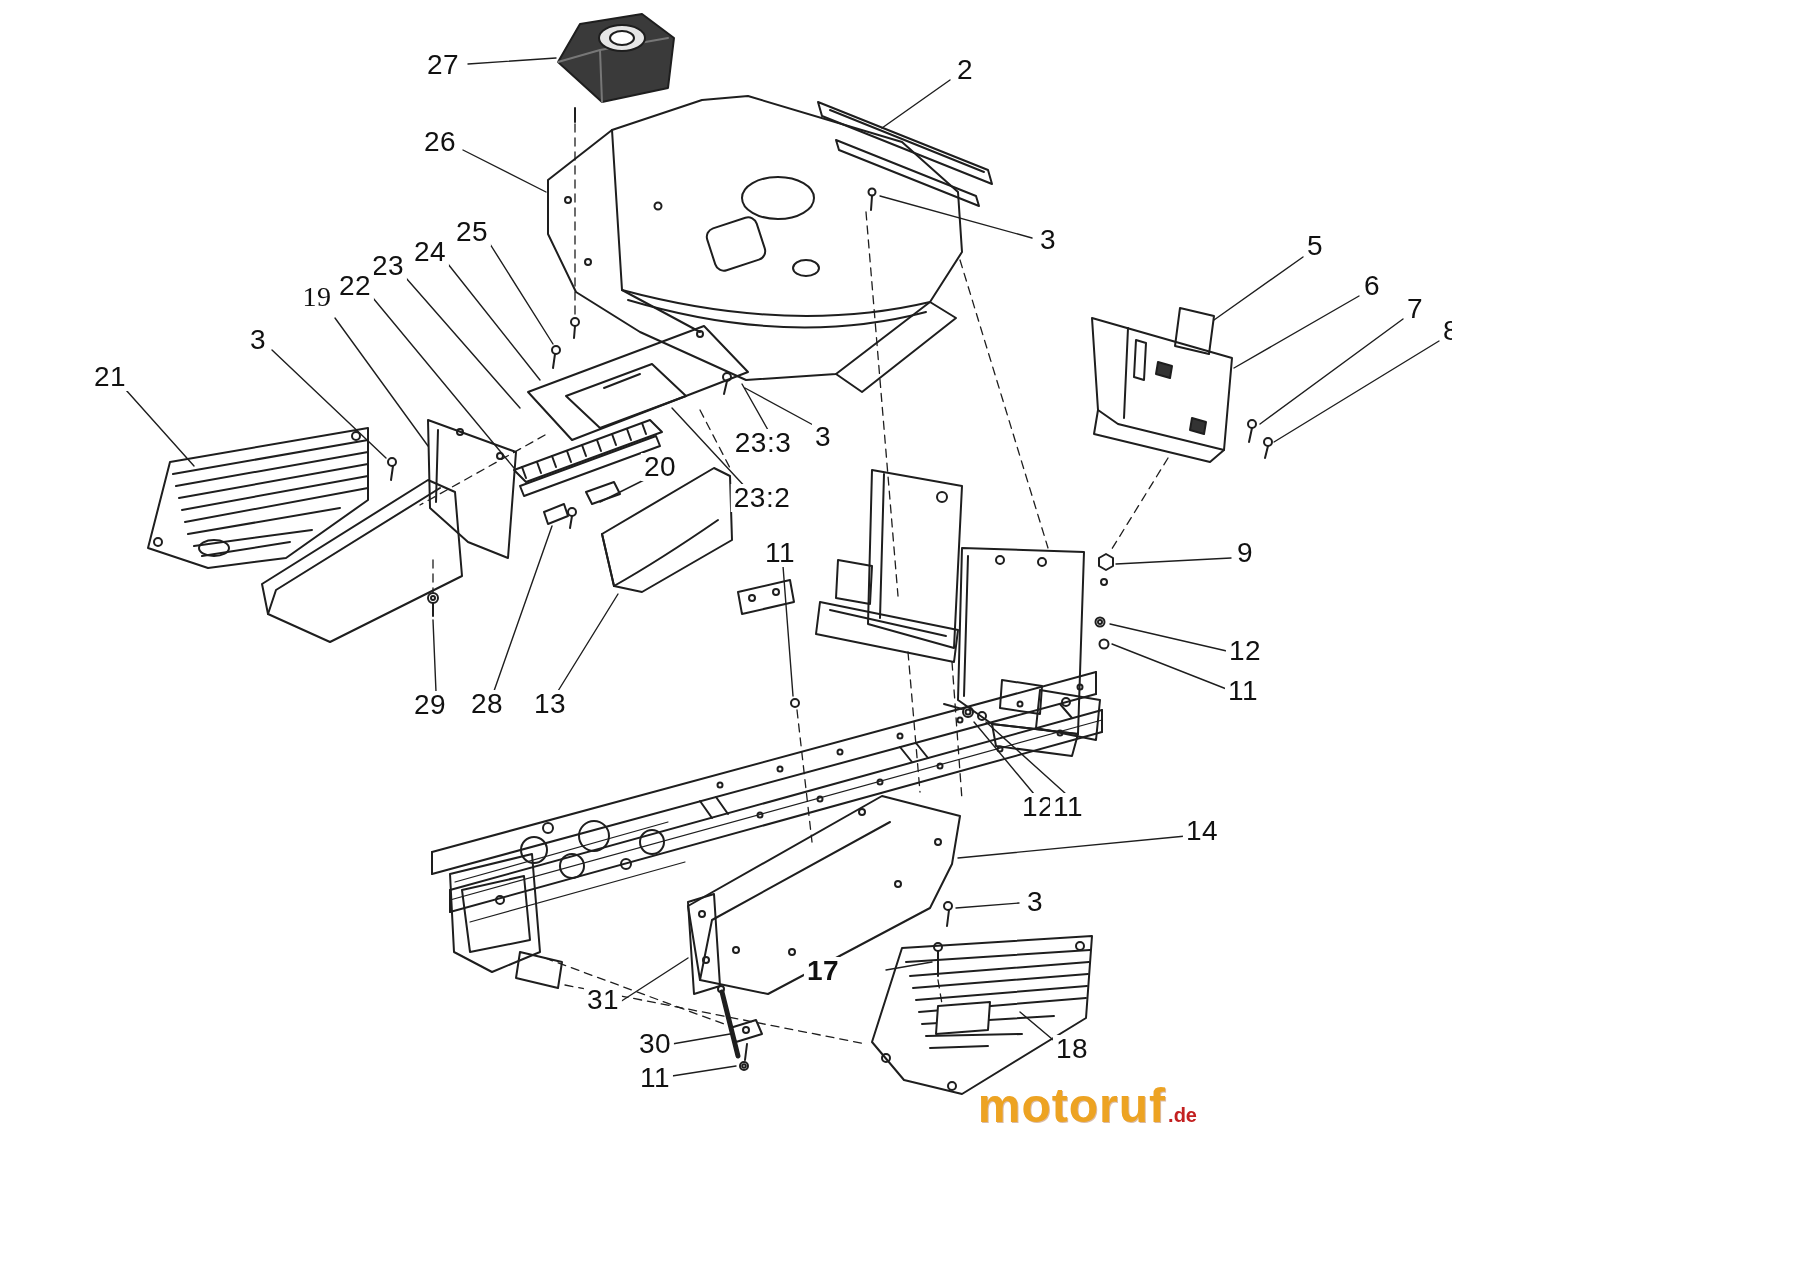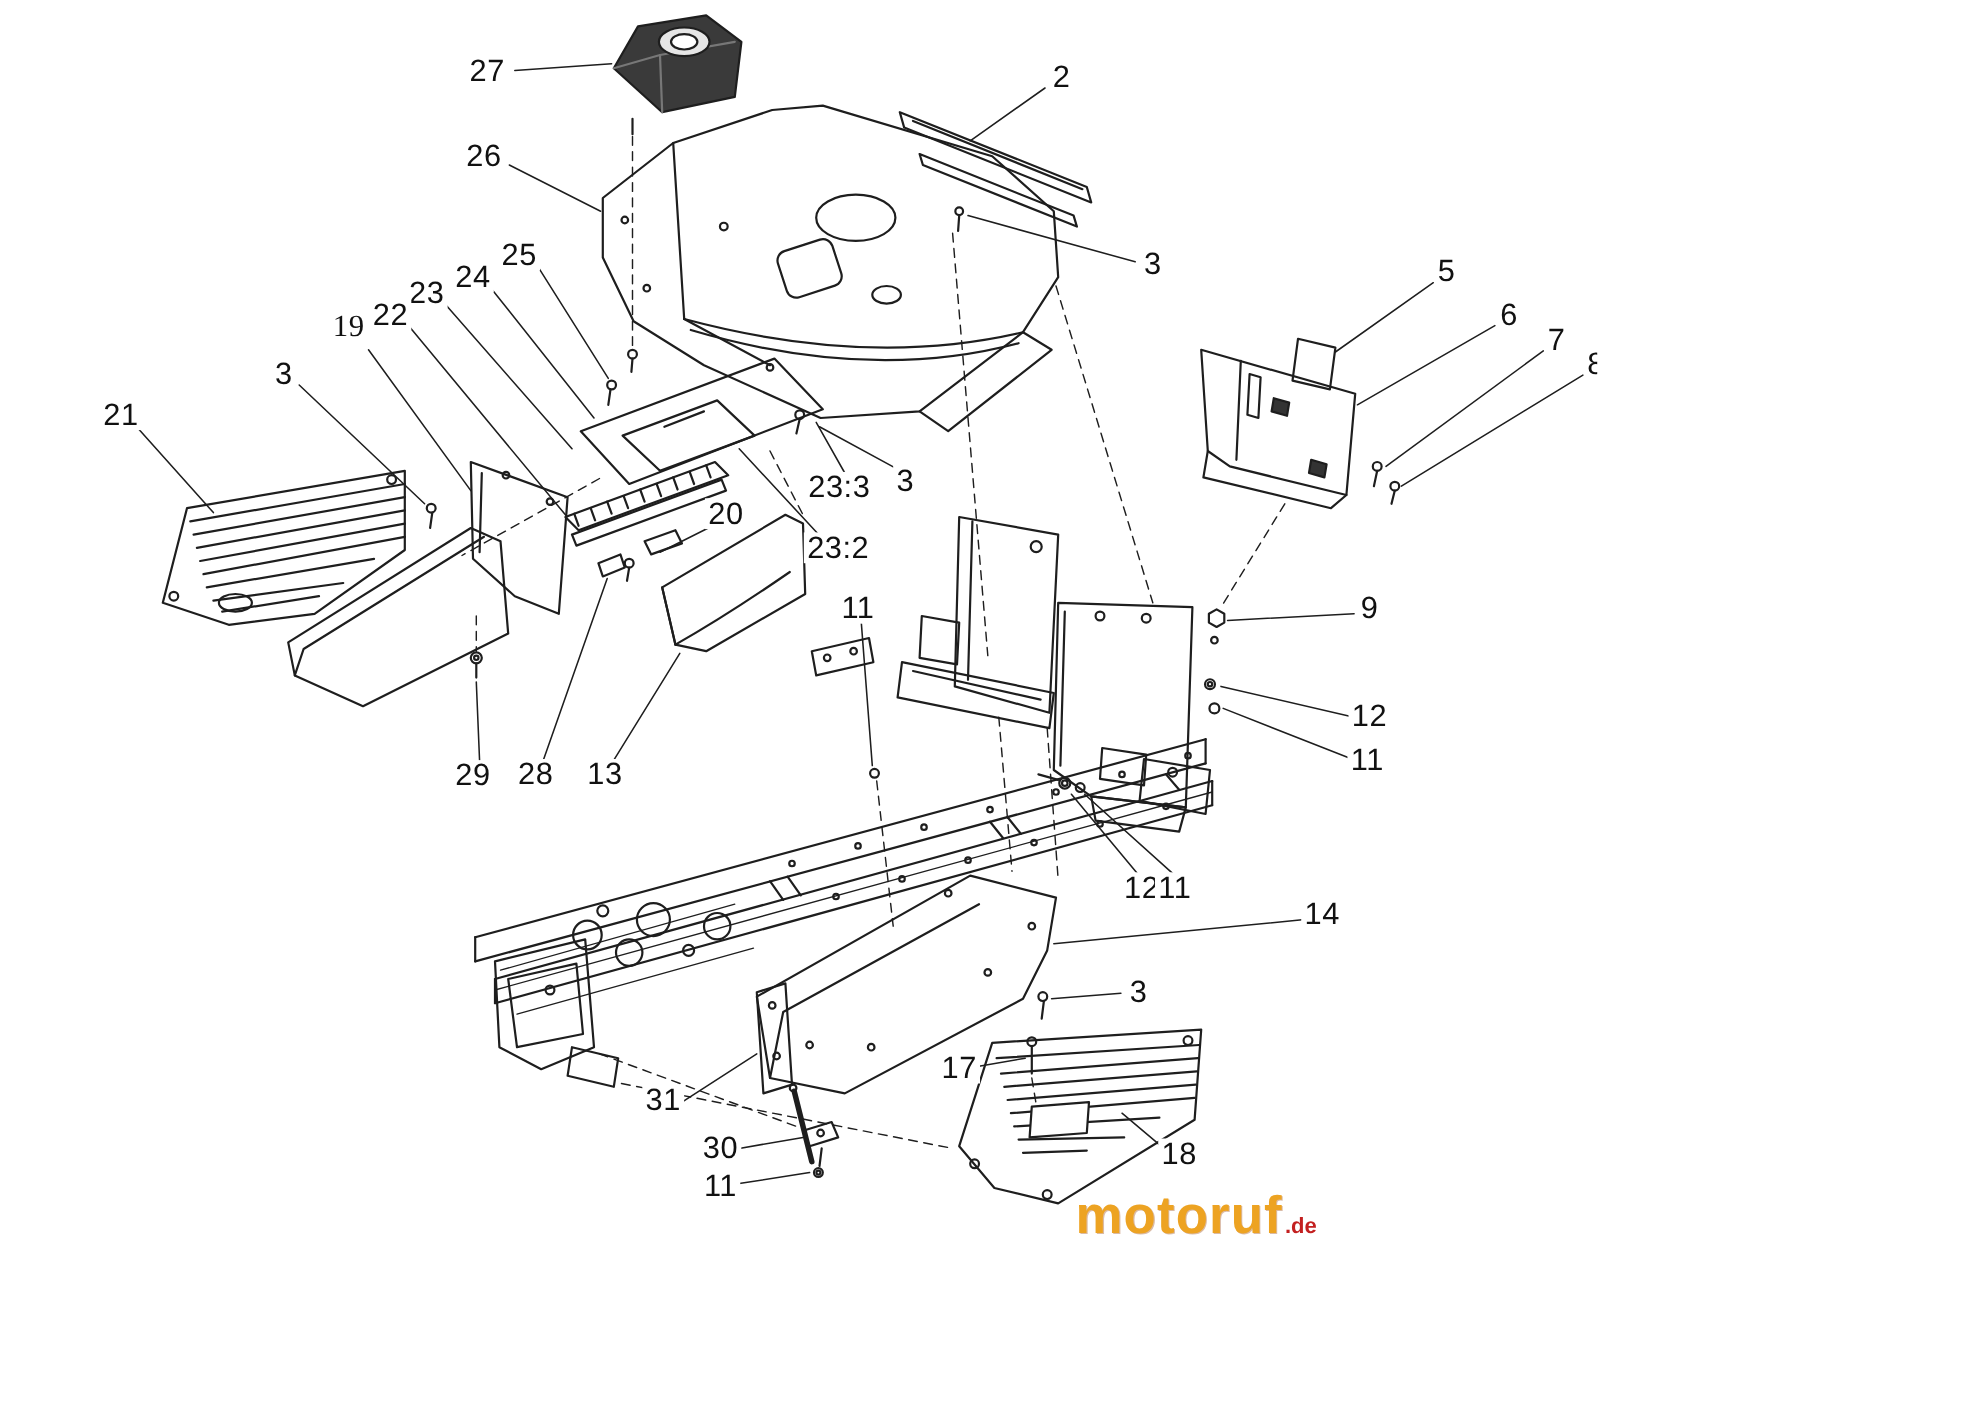--- a/index.html
+++ b/index.html
@@ -345,21 +345,21 @@
       <span class="part-label" style="left: 1245px; top: 553px;">9</span>
       <span class="part-label" style="left: 1245px; top: 651px;">12</span>
       <span class="part-label" style="left: 1243px; top: 691px;">11</span>
       <span class="part-label" style="left: 430px; top: 705px;">29</span>
       <span class="part-label" style="left: 487px; top: 704px;">28</span>
       <span class="part-label" style="left: 550px; top: 704px;">13</span>
       <span class="part-label" style="left: 1038px; top: 807px;">12</span>
       <span class="part-label" style="left: 1068px; top: 807px;">11</span>
       <span class="part-label" style="left: 1202px; top: 831px;">14</span>
       <span class="part-label" style="left: 1035px; top: 902px;">3</span>
-      <span class="part-label" style="left: 872px; top: 971px;">17</span>
+      <span class="part-label" style="left: 823px; top: 971px; font-weight: bold;">17</span>
       <span class="part-label" style="left: 1072px; top: 1049px;">18</span>
       <span class="part-label" style="left: 603px; top: 1000px;">31</span>
       <span class="part-label" style="left: 655px; top: 1044px;">30</span>
       <span class="part-label" style="left: 655px; top: 1078px;">11</span>
     </div>
 
   <div class="watermark">
     <span class="brand" style="color: rgb(237, 163, 34);">motoruf</span><span class="suffix" style="color: rgb(195, 32, 32);">.de</span>
   </div>
 

